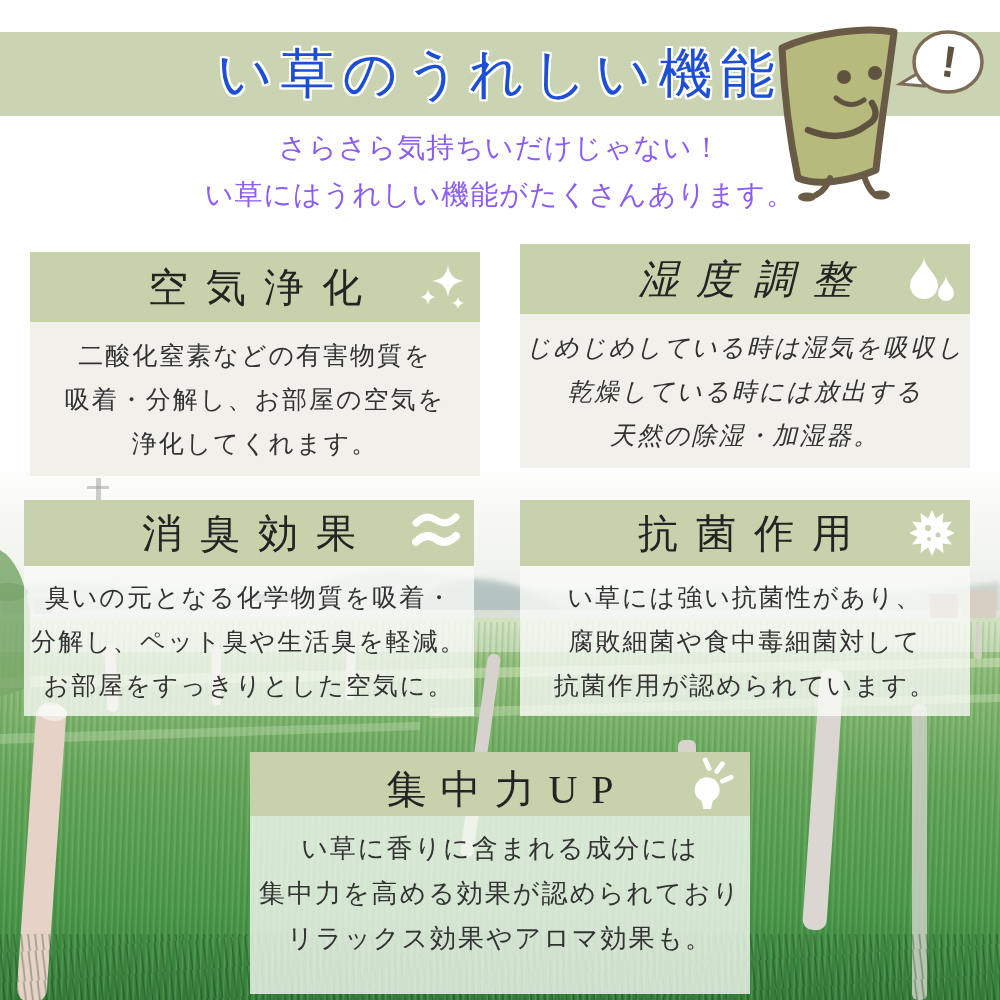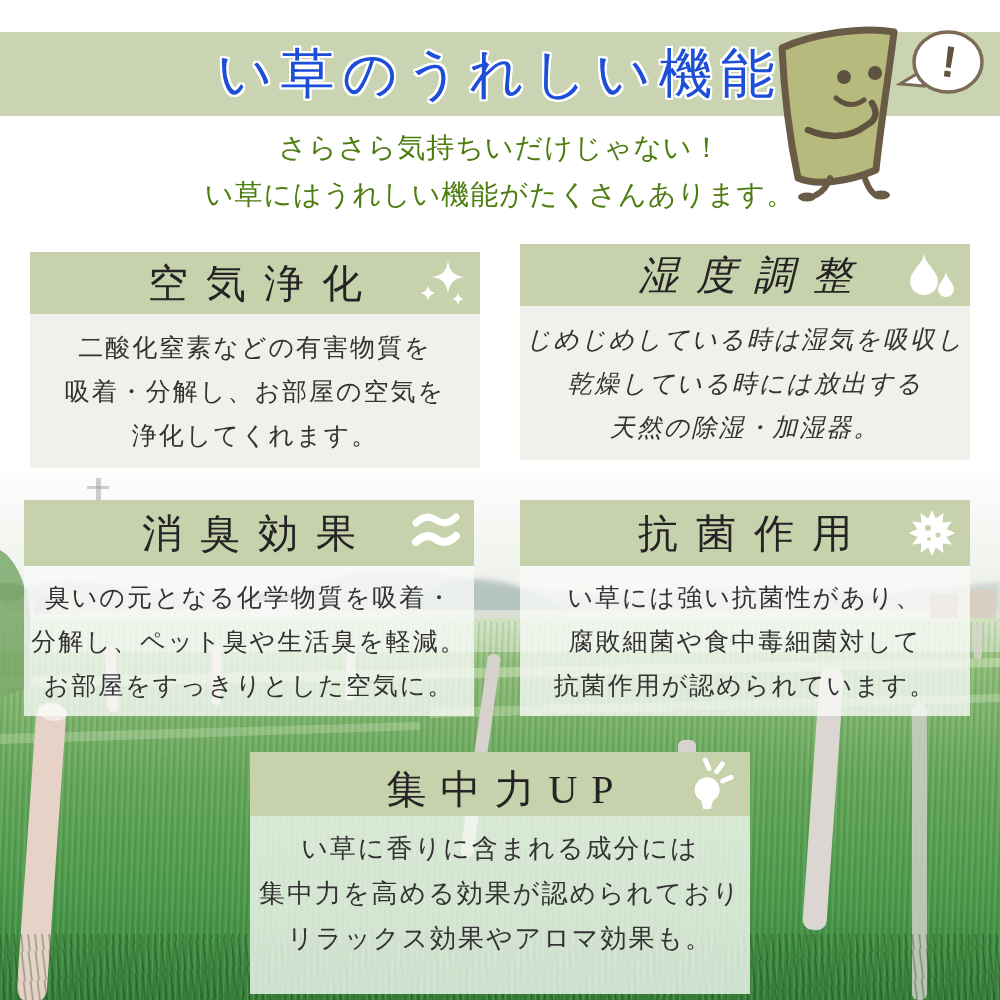--- a/index.html
+++ b/index.html
@@ -12,37 +12,37 @@
   
   .title-band{position:absolute;left:0;top:32px;width:1000px;height:84px;background:#cad4b2;z-index:2;}
   .title-band h1{
     margin:0;line-height:84px;text-align:center;font-weight:normal;
     font-size:54px;letter-spacing:8px;color:#1d4ed8;
     text-shadow:-2px -2px 0 #fff,2px -2px 0 #fff,-2px 2px 0 #fff,2px 2px 0 #fff,0 -2px 0 #fff,0 2px 0 #fff,-2px 0 0 #fff,2px 0 0 #fff;
   }
 
   
   .subtitle{position:absolute;left:0;top:124px;width:1000px;text-align:center;z-index:2;
-    font-family:"Liberation Sans","DejaVu Sans",sans-serif;color:#4d7c0f;}
+    font-family:"Liberation Sans","DejaVu Sans",sans-serif;color:#8b5cf6;}
   .subtitle p{margin:0;font-size:28px;line-height:47px;letter-spacing:1px;}
 
   
   .mascot{position:absolute;left:752px;top:20px;width:248px;height:182px;z-index:3;}
 
   
   .card{position:absolute;z-index:2;}
   .card-header{position:relative;background:#c7d2ac;display:flex;align-items:center;justify-content:center;}
   .card-title{font-size:40px;letter-spacing:18px;padding-left:18px;color:#242424;}
   .card-icon{position:absolute;right:14px;top:50%;transform:translateY(-50%);}
   .card-body{text-align:center;}
   .card-body p{margin:0;font-size:25px;line-height:44px;letter-spacing:2px;color:#333333;}
 
   .card-a1{left:30px;top:252px;width:450px;}
   .card-a2{left:520px;top:244px;width:450px;font-style:italic;}
-  .card-a1 .card-header,.card-a2 .card-header{height:62px;}
+  .card-a1 .card-header,.card-a2 .card-header{height:70px;}
   .card-a1 .card-body,.card-a2 .card-body{height:154px;background:#f1f0ea;padding-top:12px;box-sizing:border-box;}
 
   .card-b1{left:24px;top:500px;width:450px;}
   .card-b2{left:520px;top:500px;width:450px;}
   .card-b1 .card-header,.card-b2 .card-header{height:66px;}
   .card-b1 .card-body,.card-b2 .card-body{height:150px;background:rgba(250,251,248,0.78);padding-top:10px;box-sizing:border-box;}
 
   .card-c{left:250px;top:752px;width:500px;}
   .card-c .card-header{height:64px;}
   .card-c .card-title{font-size:40px;letter-spacing:14px;padding-left:14px;margin-top:10px;}

